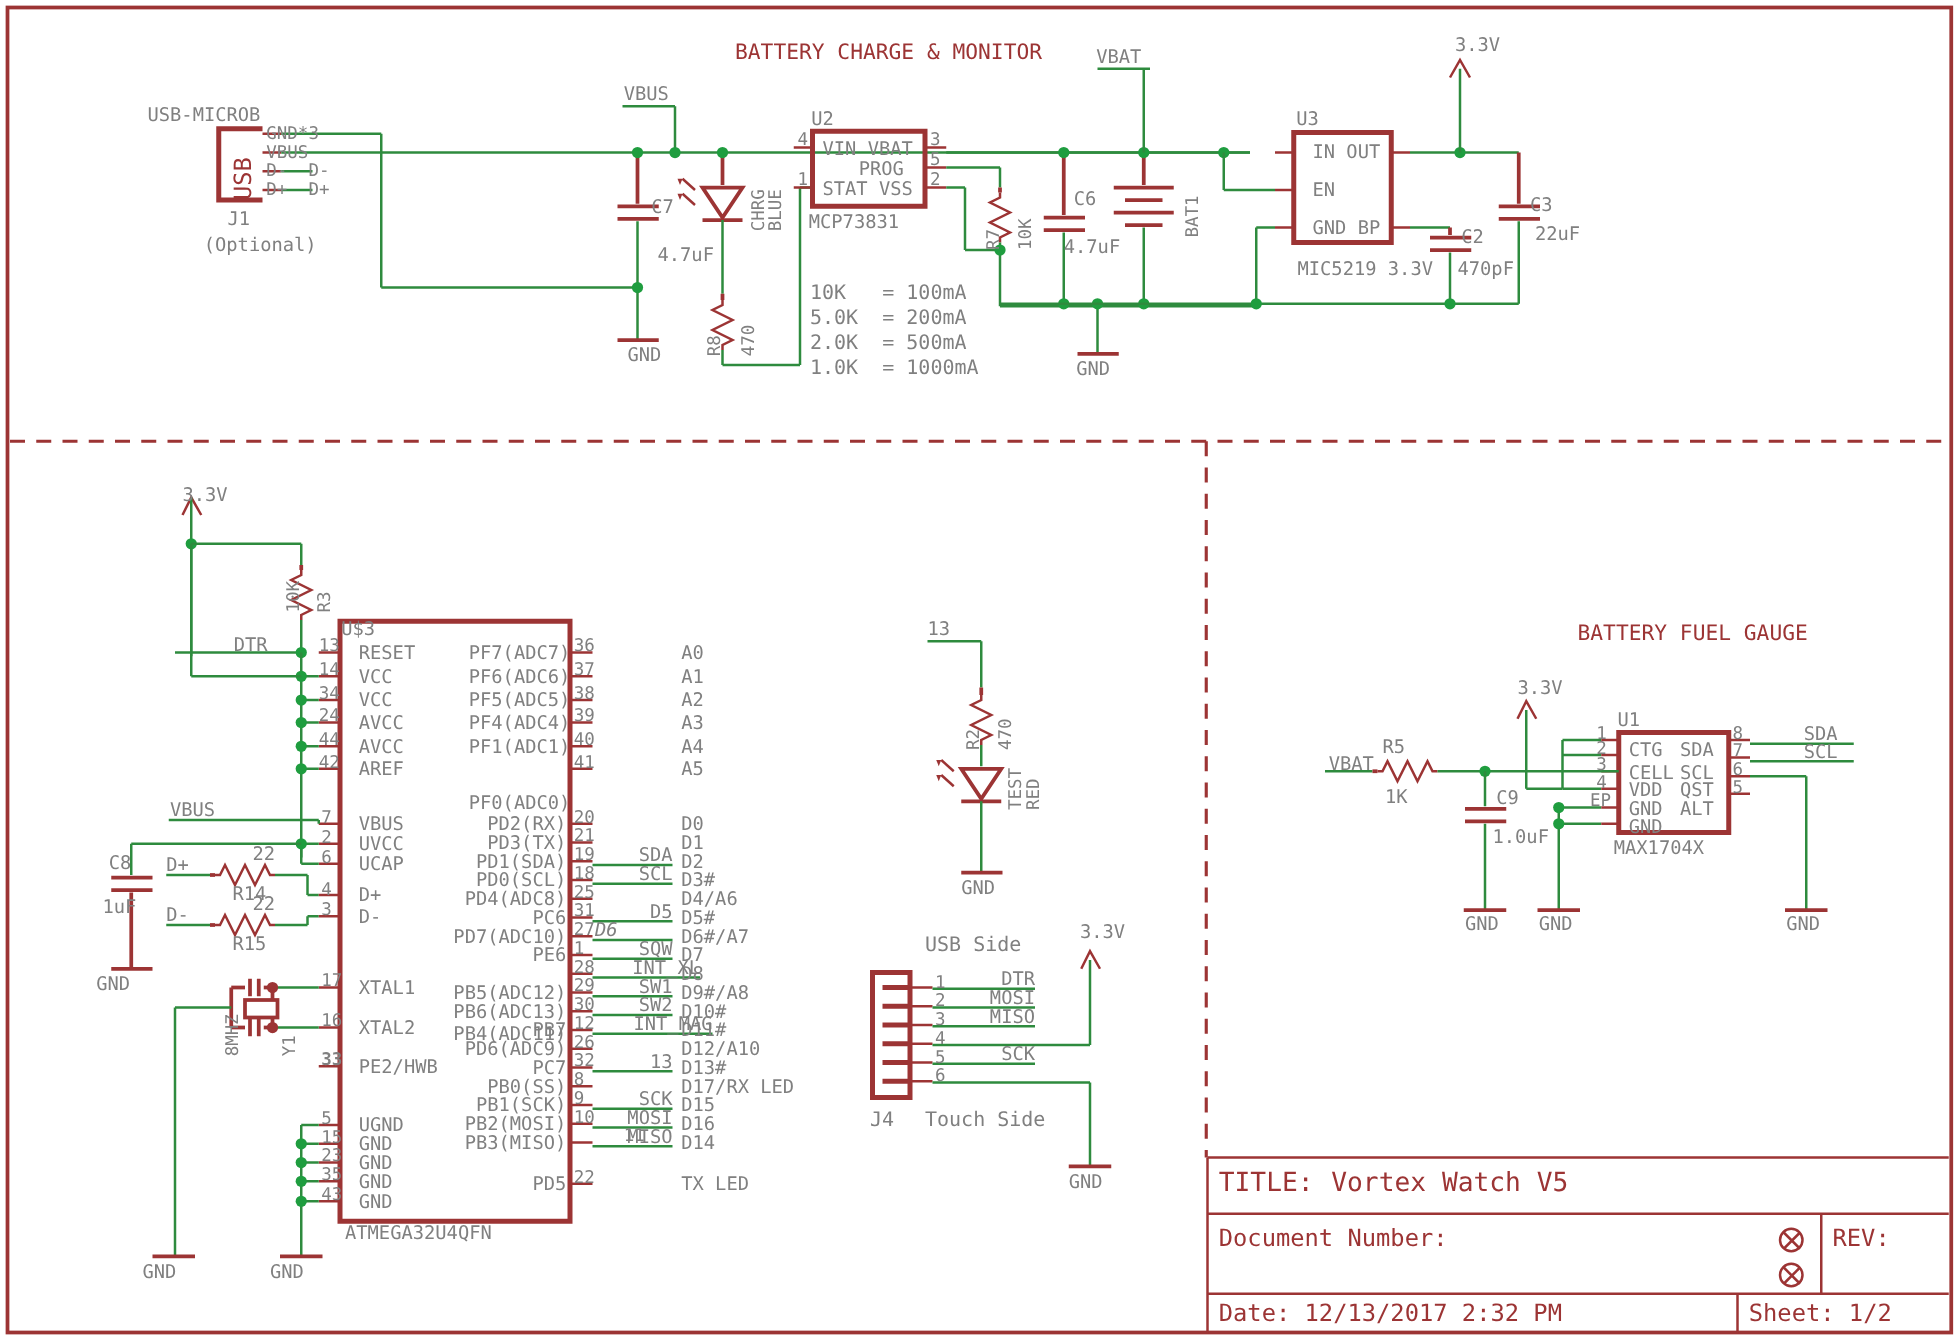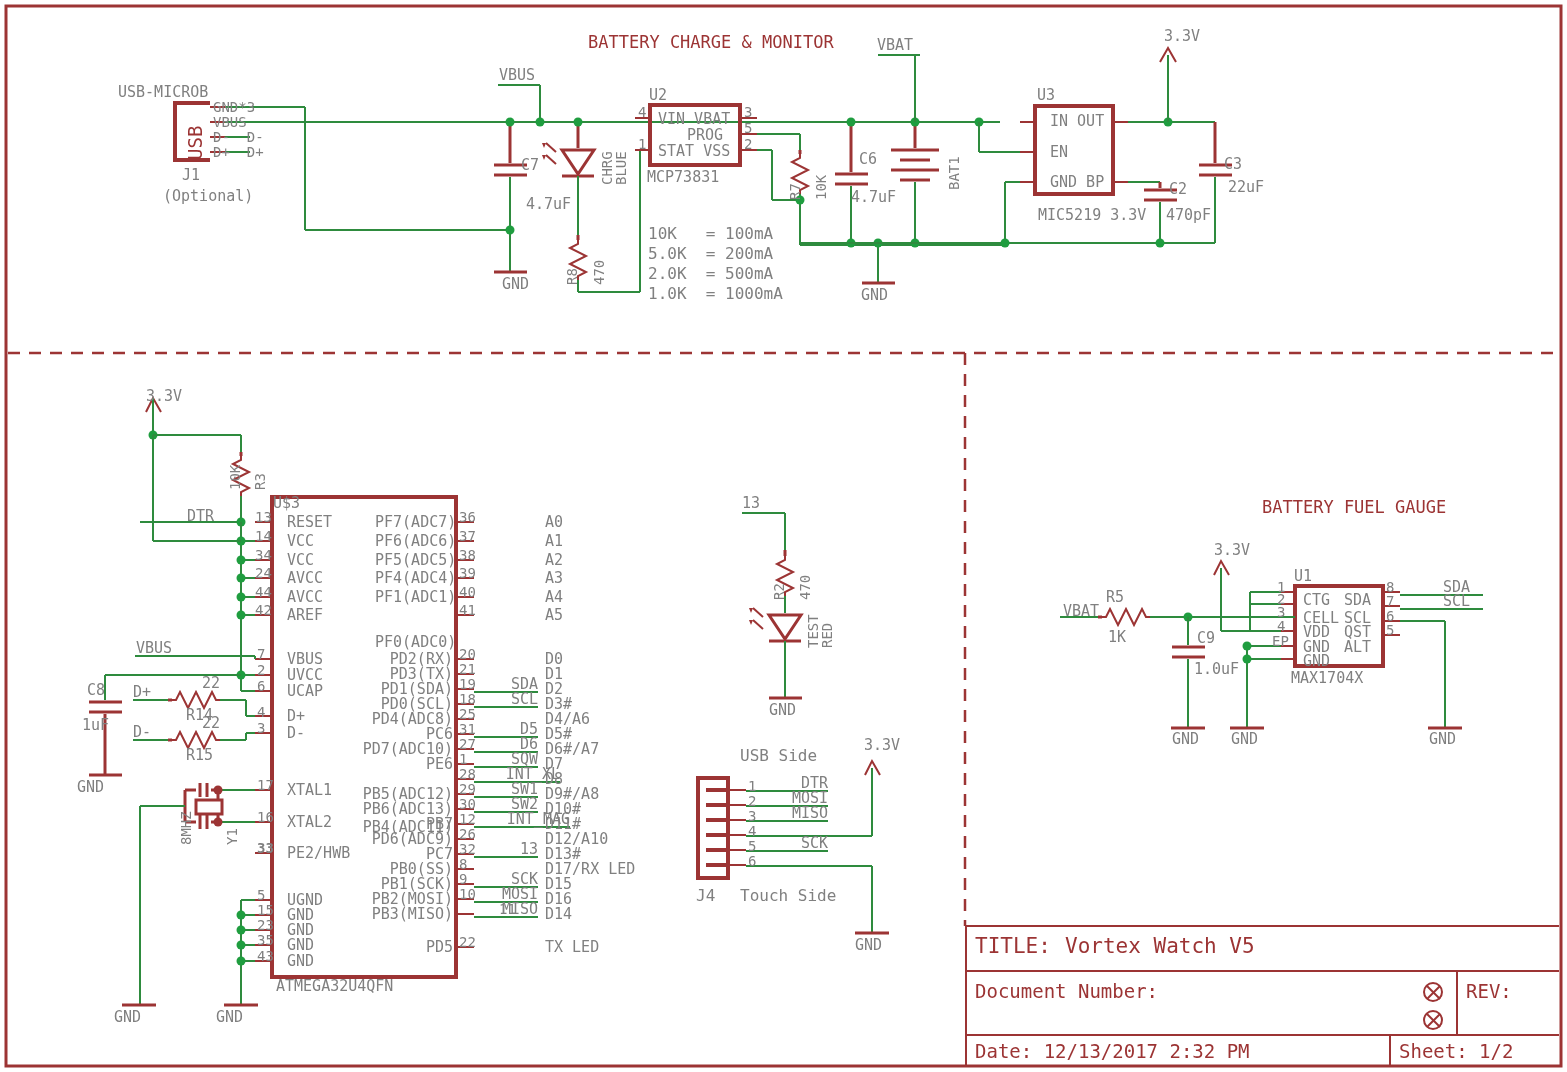--- a/index.html
+++ b/index.html
@@ -612,21 +612,21 @@
 <div class="txt gray f14" style="left:459px;top:842px;">32</div>
 <div class="txt gray f14" style="left:459px;top:857px;">8</div>
 <div class="txt gray f14" style="left:459px;top:872px;">9</div>
 <div class="txt gray f14" style="left:459px;top:887px;">10</div>
 <div class="txt gray f14" style="left:459px;top:902px;margin-left:40px;">11</div>
 <div class="txt gray f14" style="left:459px;top:935px;">22</div>
 
 <div class="txt gray f15" style="left:476px;top:677px;text-align:right;width:62px;">SDA</div>
 <div class="txt gray f15" style="left:476px;top:692px;text-align:right;width:62px;">SCL</div>
 <div class="txt gray f15" style="left:476px;top:722px;text-align:right;width:62px;">D5</div>
-<div class="txt gray f15" style="left:476px;top:737px;text-align:right;width:62px;">D6</div>
+<div class="txt gray f15" style="left:476px;top:737px;text-align:left;width:62px;font-style:italic;">D6</div>
 <div class="txt gray f15" style="left:476px;top:752px;text-align:right;width:62px;">SQW</div>
 <div class="txt gray f15" style="left:476px;top:767px;text-align:right;width:84px;">INT_XL</div>
 <div class="txt gray f15" style="left:476px;top:782px;text-align:right;width:62px;">SW1</div>
 <div class="txt gray f15" style="left:476px;top:797px;text-align:right;width:62px;">SW2</div>
 <div class="txt gray f15" style="left:476px;top:812px;text-align:right;width:94px;">INT_MAG</div>
 <div class="txt gray f15" style="left:476px;top:842px;text-align:right;width:62px;">13</div>
 <div class="txt gray f15" style="left:476px;top:872px;text-align:right;width:62px;">SCK</div>
 <div class="txt gray f15" style="left:476px;top:887px;text-align:right;width:62px;">MOSI</div>
 <div class="txt gray f15" style="left:476px;top:902px;text-align:right;width:62px;">MISO</div>
 

